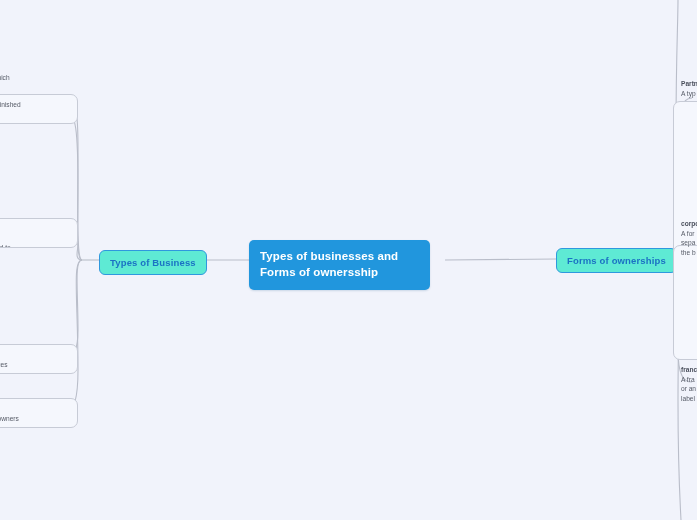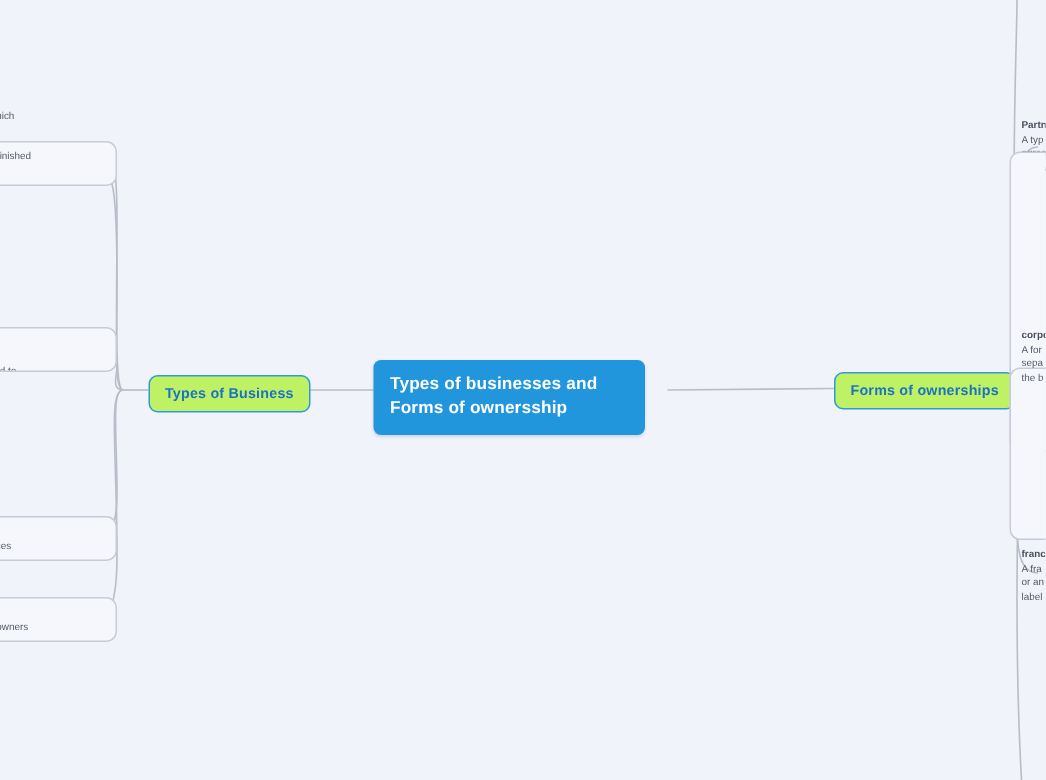--- a/index.html
+++ b/index.html
@@ -45,21 +45,21 @@
     font-weight: bold;
     line-height: 1.35;
     letter-spacing: 0.1px;
     box-shadow: 0 1px 2px rgba(30,90,140,0.18);
   }
 
   
   .branch-node {
     position: absolute;
     box-sizing: border-box;
-    background: #bef264;
+    background: #5eead4;
     border: 1.6px solid #2f98de;
     border-radius: 6px;
     color: #1b72c4;
     font-size: 9.5px;
     font-weight: bold;
     letter-spacing: 0.15px;
     padding: 6px 10px 6px 10px;
     white-space: nowrap;
   }
   .branch-left {

